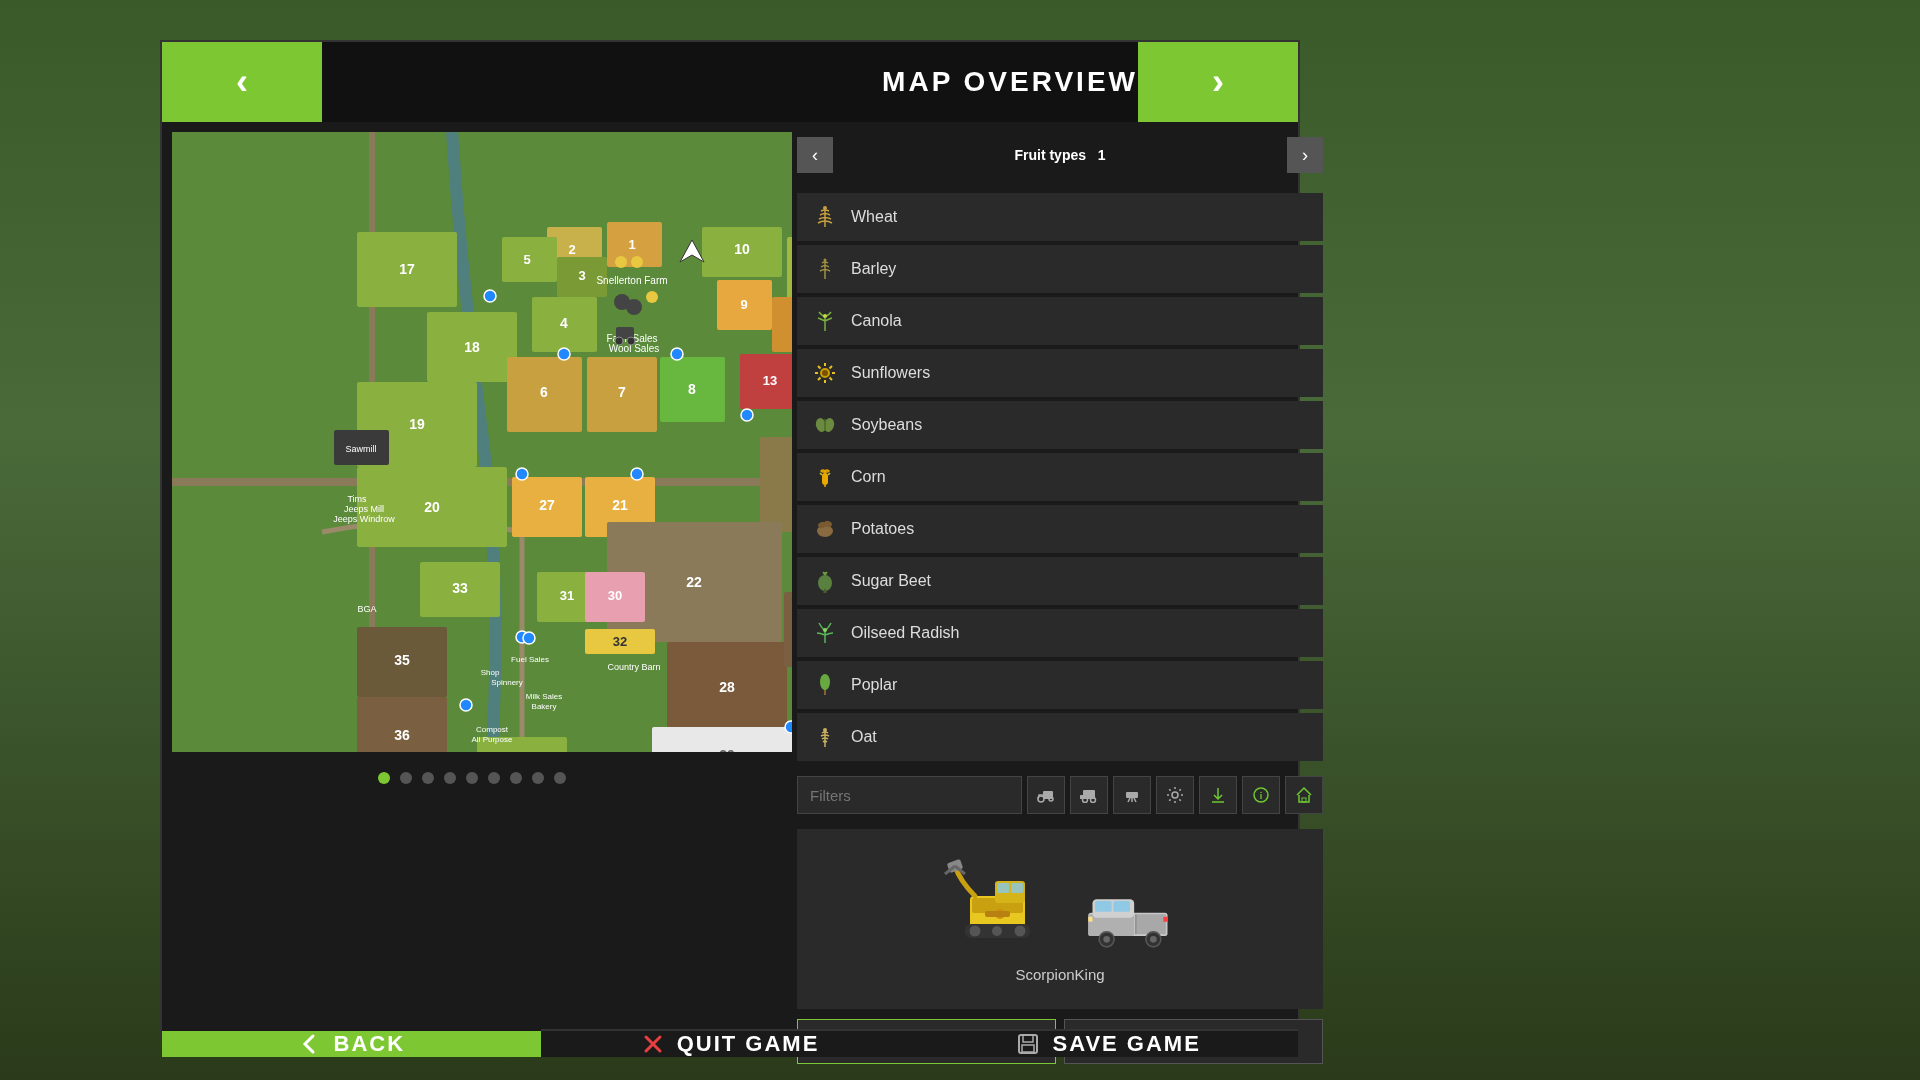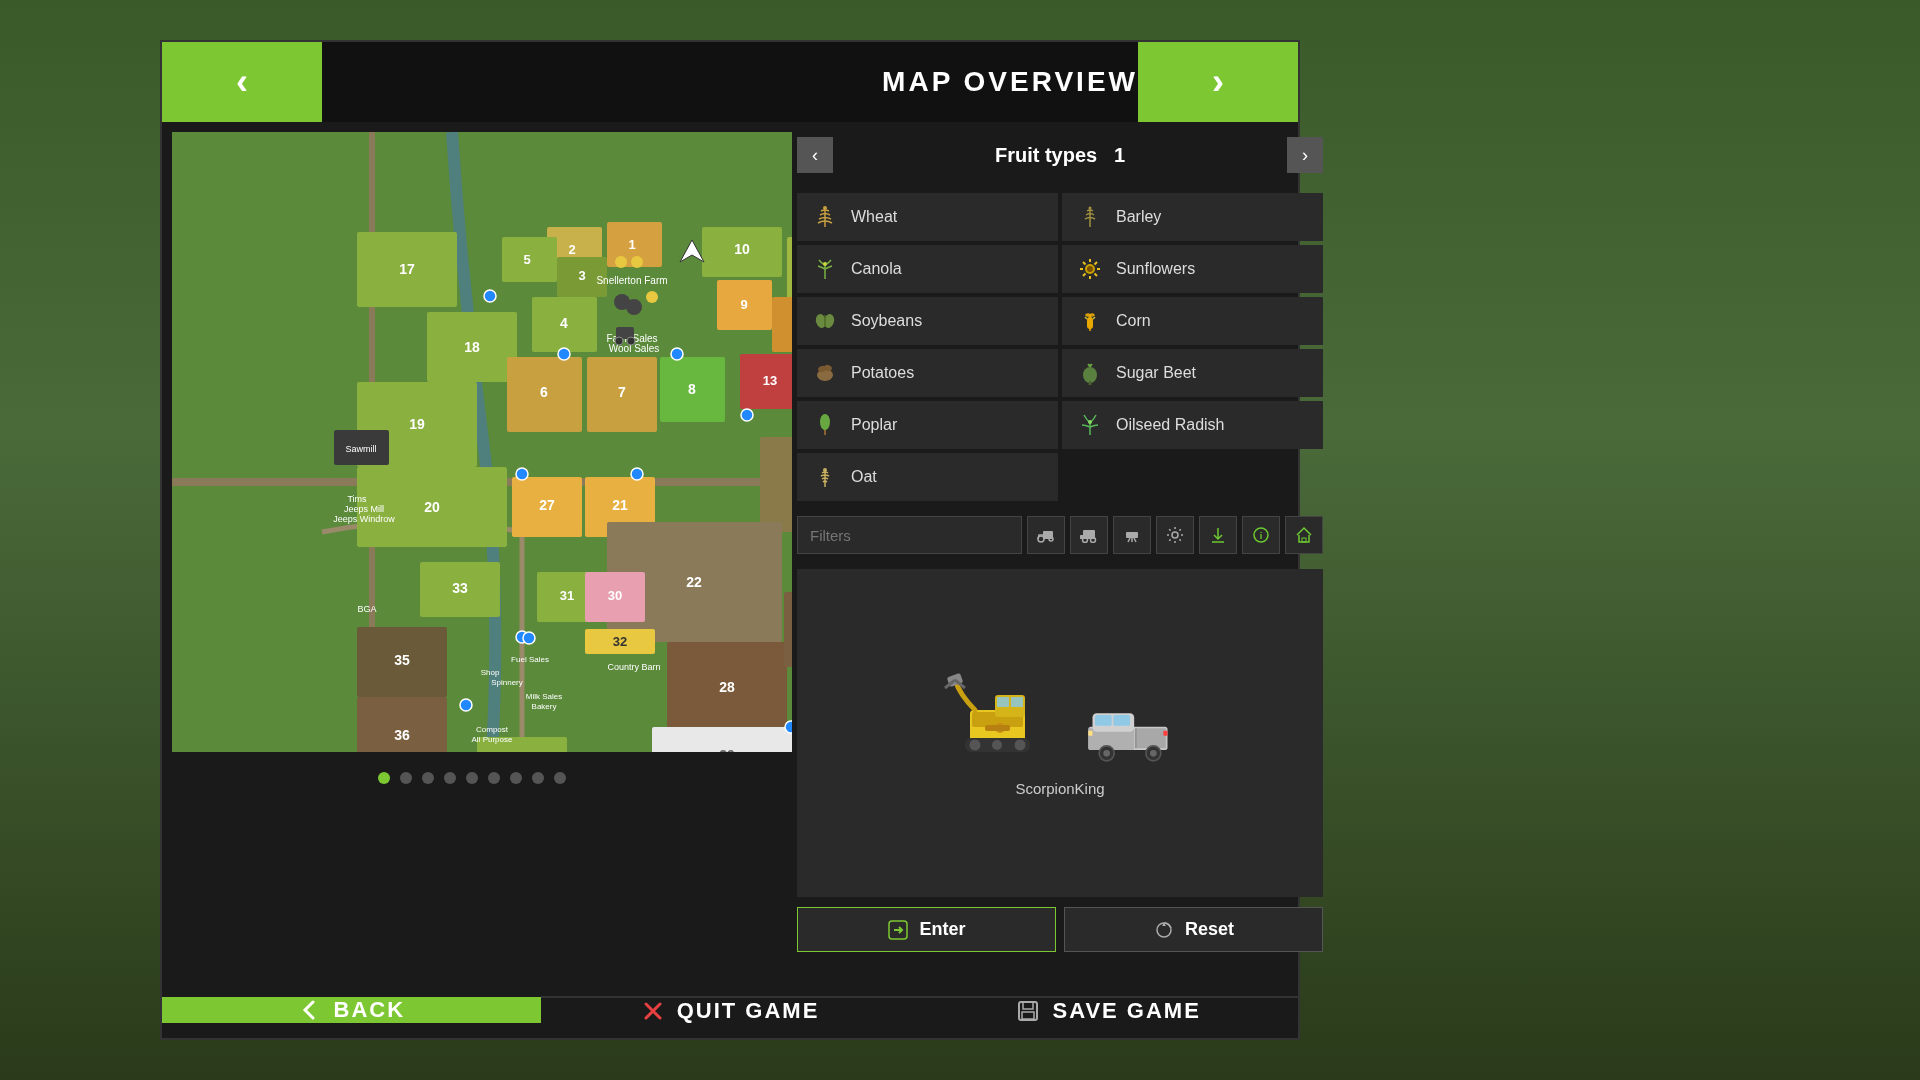--- a/index.html
+++ b/index.html
@@ -103,28 +103,28 @@
       background: #555;
       border: none;
       color: #fff;
       font-size: 18px;
       cursor: pointer;
       display: flex;
       align-items: center;
       justify-content: center;
     }
     .fruit-types-title {
-      font-size: 20px;
+      font-size: 14px;
       font-weight: bold;
       color: #fff;
     }
 
     .fruit-grid {
       display: grid;
-      grid-template-columns: 1fr 1fr;
+      grid-template-columns: 1fr;
       gap: 4px;
       margin-bottom: 15px;
     }
 
     .fruit-item {
       display: flex;
       align-items: center;
       gap: 10px;
       padding: 8px 12px;
       background: #2a2a2a;
@@ -224,21 +224,21 @@
       justify-content: center;
       gap: 10px;
     }
     .action-btn.enter { border-color: #7dc832; }
     .action-btn.reset { border-color: #555; }
 
     
     .bottom-bar {
       height: 95px;
       display: flex;
-      align-items: center;
+      align-items: flex-end;
     }
     .bottom-btn {
       flex: 1;
       display: flex;
       align-items: center;
       justify-content: center;
       gap: 12px;
       font-size: 22px;
       font-weight: bold;
       color: #fff;
@@ -610,34 +610,34 @@
                 <ellipse cx="14" cy="16" rx="7" ry="8" fill="#5a8040"></ellipse>
                 <path d="M14 22 L13 26 M14 22 L15 26" stroke="#4a6030" stroke-width="1.5"></path>
               </svg>
           </div>
           <span class="fruit-label">Sugar Beet</span>
         </div>
 
         <div class="fruit-item">
           <div class="fruit-icon">
             <svg width="28" height="28" viewBox="0 0 28 28">
+                <path d="M14 24 L14 12 M14 12 Q10 8 8 4 M14 12 Q18 8 20 4 M14 16 Q9 14 6 14 M14 16 Q19 14 22 14" stroke="#58b858" stroke-width="1.5" fill="none"></path>
+                <circle cx="14" cy="11" r="2" fill="#88d860"></circle>
+              </svg>
+          </div>
+          <span class="fruit-label">Oilseed Radish</span>
+        </div>
+        <div class="fruit-item">
+          <div class="fruit-icon">
+            <svg width="28" height="28" viewBox="0 0 28 28">
                 <path d="M14 24 L14 14" stroke="#8a6030" stroke-width="2"></path>
                 <ellipse cx="14" cy="11" rx="5" ry="8" fill="#68a840"></ellipse>
               </svg>
           </div>
           <span class="fruit-label">Poplar</span>
-        </div>
-        <div class="fruit-item">
-          <div class="fruit-icon">
-            <svg width="28" height="28" viewBox="0 0 28 28">
-                <path d="M14 24 L14 12 M14 12 Q10 8 8 4 M14 12 Q18 8 20 4 M14 16 Q9 14 6 14 M14 16 Q19 14 22 14" stroke="#58b858" stroke-width="1.5" fill="none"></path>
-                <circle cx="14" cy="11" r="2" fill="#88d860"></circle>
-              </svg>
-          </div>
-          <span class="fruit-label">Oilseed Radish</span>
         </div>
 
         <div class="fruit-item">
           <div class="fruit-icon">
             <svg width="28" height="28" viewBox="0 0 28 28">
                 <path d="M14 24 L14 8 M11 10 Q14 8 17 10 M10 13 Q14 11 18 13 M11 16 Q14 14 17 16 M12 19 Q14 17 16 19" stroke="#c8b060" stroke-width="1.5" fill="none"></path>
                 <circle cx="14" cy="7" r="2" fill="#c8b060"></circle>
               </svg>
           </div>
           <span class="fruit-label">Oat</span>

